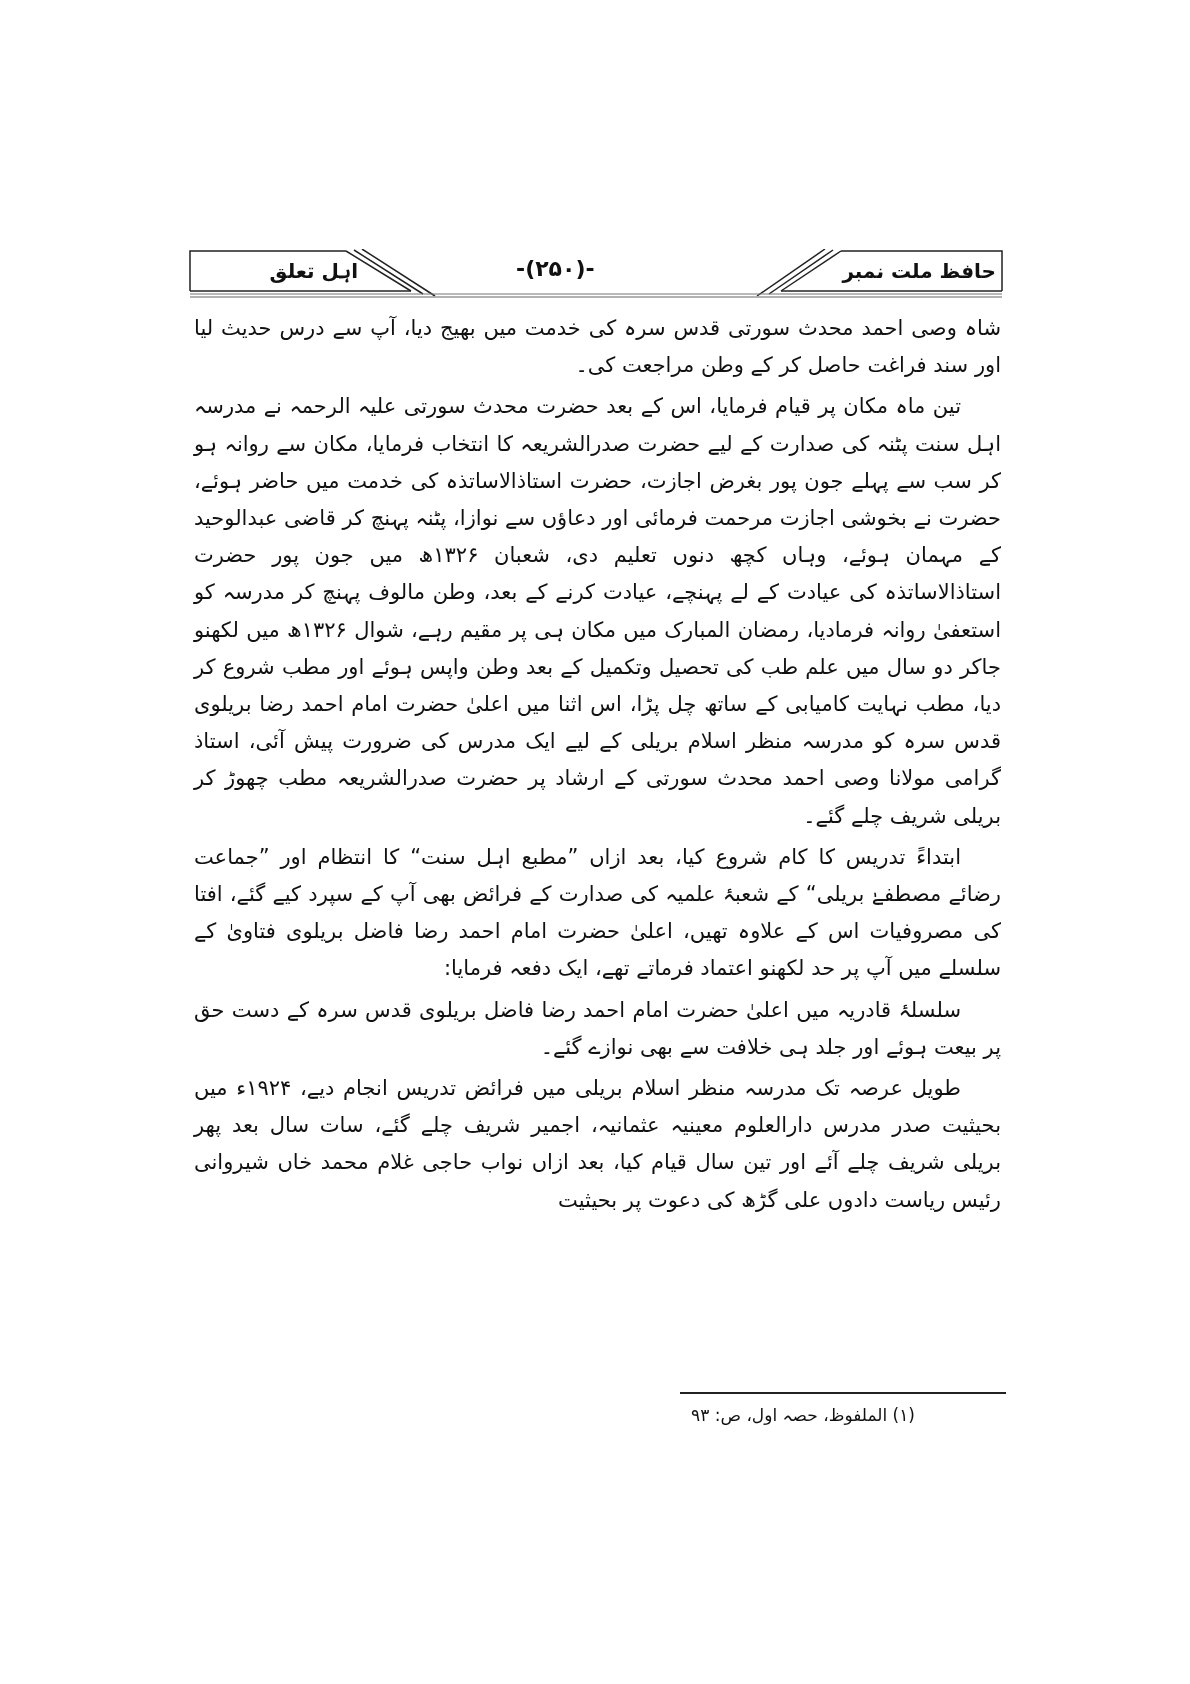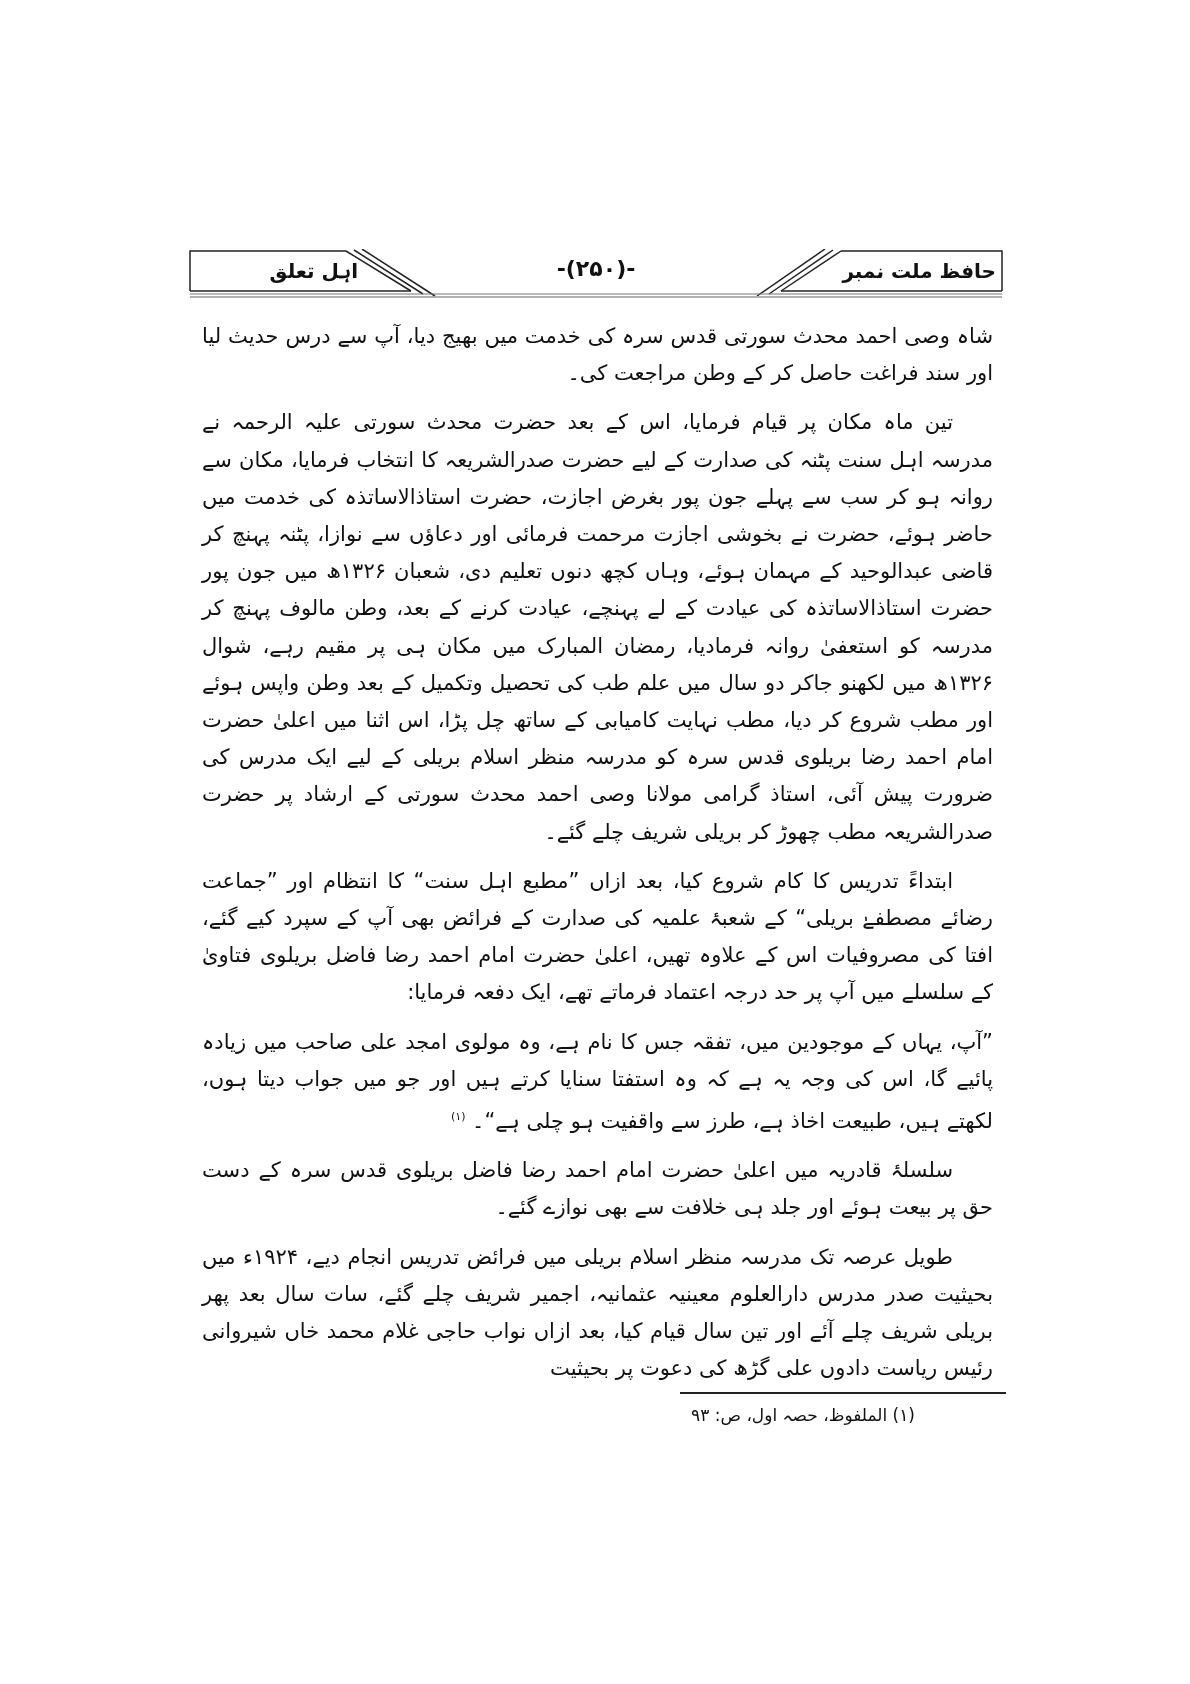--- a/index.html
+++ b/index.html
@@ -51,38 +51,38 @@
       text-align: right;
       font-size: 20px;
       line-height: 32px;
       font-weight: bold;
     }
     .header-page-number {
       position: absolute;
       left: 330px;
       top: 4px;
       width: 160px;
-      text-align: center;
+      text-align: left;
       font-size: 22px;
       line-height: 32px;
       direction: ltr;
       font-weight: bold;
     }
     .body-text {
       position: absolute;
       left: 190px;
       top: 306px;
       width: 815px;
       direction: rtl;
       text-align: justify;
       font-size: 21px;
       line-height: 37.2px;
     }
     .body-text p {
-      margin: 12px;
+      margin: 4px;
       padding: 0;
     }
     .body-text p.indent {
       text-indent: 40px;
     }
     .body-text p.quote {
       text-indent: 0;
     }
     sup.fnref {
       font-size: 11px;
@@ -131,20 +131,19 @@
     <line x1="4" y1="48" x2="816" y2="48" stroke="#999" stroke-width="1.5"></line>
   </svg>
   <div class="header-left-label">اہل تعلق</div>
   <div class="header-page-number">-(۲۵۰)-</div>
   <div class="header-right-label">حافظ ملت نمبر</div>
 </div>
 
 <div class="body-text">
   <p>شاہ وصی احمد محدث سورتی قدس سرہ کی خدمت میں بھیج دیا، آپ سے درس حدیث لیا اور سند فراغت حاصل کر کے وطن مراجعت کی۔</p>
   <p class="indent">تین ماہ مکان پر قیام فرمایا، اس کے بعد حضرت محدث سورتی علیہ الرحمہ نے مدرسہ اہل سنت پٹنہ کی صدارت کے لیے حضرت صدرالشریعہ کا انتخاب فرمایا، مکان سے روانہ ہو کر سب سے پہلے جون پور بغرض اجازت، حضرت استاذالاساتذہ کی خدمت میں حاضر ہوئے، حضرت نے بخوشی اجازت مرحمت فرمائی اور دعاؤں سے نوازا، پٹنہ پہنچ کر قاضی عبدالوحید کے مہمان ہوئے، وہاں کچھ دنوں تعلیم دی، شعبان ۱۳۲۶ھ میں جون پور حضرت استاذالاساتذہ کی عیادت کے لے پہنچے، عیادت کرنے کے بعد، وطن مالوف پہنچ کر مدرسہ کو استعفیٰ روانہ فرمادیا، رمضان المبارک میں مکان ہی پر مقیم رہے، شوال ۱۳۲۶ھ میں لکھنو جاکر دو سال میں علم طب کی تحصیل وتکمیل کے بعد وطن واپس ہوئے اور مطب شروع کر دیا، مطب نہایت کامیابی کے ساتھ چل پڑا، اس اثنا میں اعلیٰ حضرت امام احمد رضا بریلوی قدس سرہ کو مدرسہ منظر اسلام بریلی کے لیے ایک مدرس کی ضرورت پیش آئی، استاذ گرامی مولانا وصی احمد محدث سورتی کے ارشاد پر حضرت صدرالشریعہ مطب چھوڑ کر بریلی شریف چلے گئے۔</p>
-  <p class="indent">ابتداءً تدریس کا کام شروع کیا، بعد ازاں ”مطبع اہل سنت“ کا انتظام اور ”جماعت رضائے مصطفےٰ بریلی“ کے شعبۂ علمیہ کی صدارت کے فرائض بھی آپ کے سپرد کیے گئے، افتا کی مصروفیات اس کے علاوہ تھیں، اعلیٰ حضرت امام احمد رضا فاضل بریلوی فتاویٰ کے سلسلے میں آپ پر حد درجہ اعتماد فرماتے تھے، ایک دفعہ فرمایا:</p>
-  <p class="quote"><span>”آپ، یہاں کے موجودین میں، تفقہ جس کا نام ہے، وہ مولوی امجد علی صاحب میں زیادہ پائیے گا، اس کی وجہ یہ ہے کہ وہ استفتا سنایا کرتے ہیں اور جو میں جواب دیتا ہوں، لکھتے ہیں، طبیعت اخاذ ہے، طرز سے واقفیت ہو چلی ہے“۔</span> <sup class="fnref">(۱)</sup></p>
+  <p class="indent">ابتداءً تدریس کا کام شروع کیا، بعد ازاں ”مطبع اہل سنت“ کا انتظام اور ”جماعت رضائے مصطفےٰ بریلی“ کے شعبۂ علمیہ کی صدارت کے فرائض بھی آپ کے سپرد کیے گئے، افتا کی مصروفیات اس کے علاوہ تھیں، اعلیٰ حضرت امام احمد رضا فاضل بریلوی فتاویٰ کے سلسلے میں آپ پر حد لکھنو اعتماد فرماتے تھے، ایک دفعہ فرمایا:</p>
   <p class="indent">سلسلۂ قادریہ میں اعلیٰ حضرت امام احمد رضا فاضل بریلوی قدس سرہ کے دست حق پر بیعت ہوئے اور جلد ہی خلافت سے بھی نوازے گئے۔</p>
   <p class="indent">طویل عرصہ تک مدرسہ منظر اسلام بریلی میں فرائض تدریس انجام دیے، ۱۹۲۴ء میں بحیثیت صدر مدرس دارالعلوم معینیہ عثمانیہ، اجمیر شریف چلے گئے، سات سال بعد پھر بریلی شریف چلے آئے اور تین سال قیام کیا، بعد ازاں نواب حاجی غلام محمد خاں شیروانی رئیس ریاست دادوں علی گڑھ کی دعوت پر بحیثیت</p>
 </div>
 
 <div class="footnote-rule"></div>
 <div class="footnote">(۱) الملفوظ، حصہ اول، ص: ۹۳</div>
 
 </body></html>

